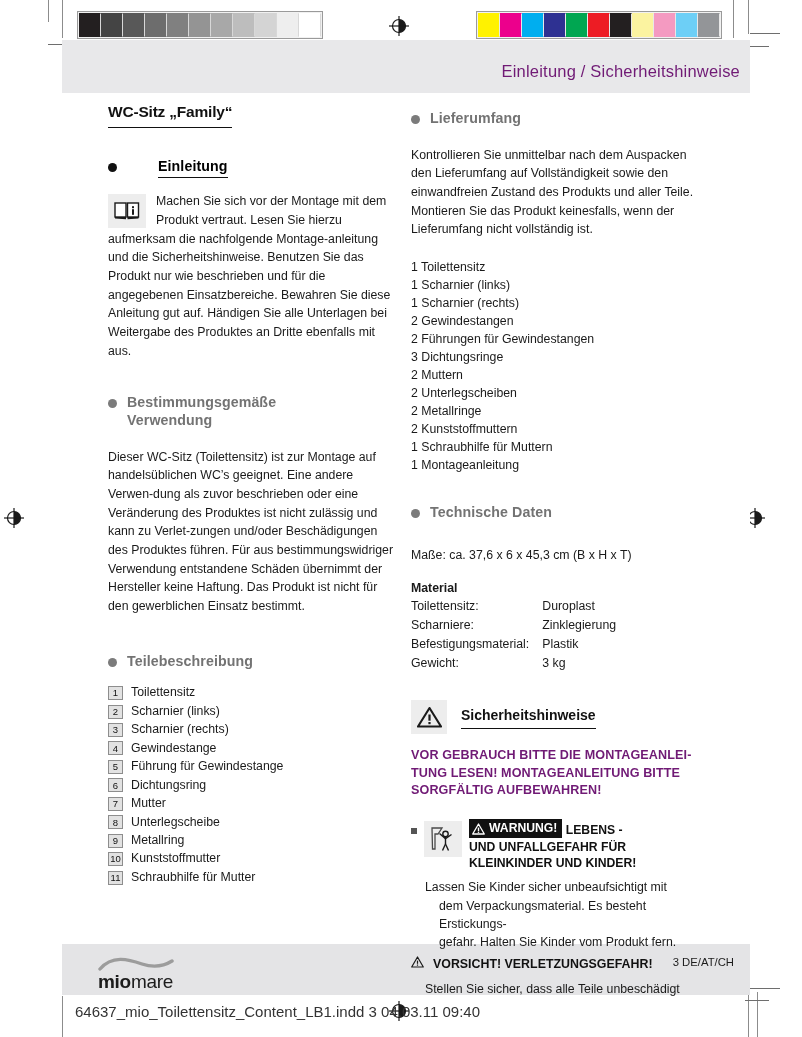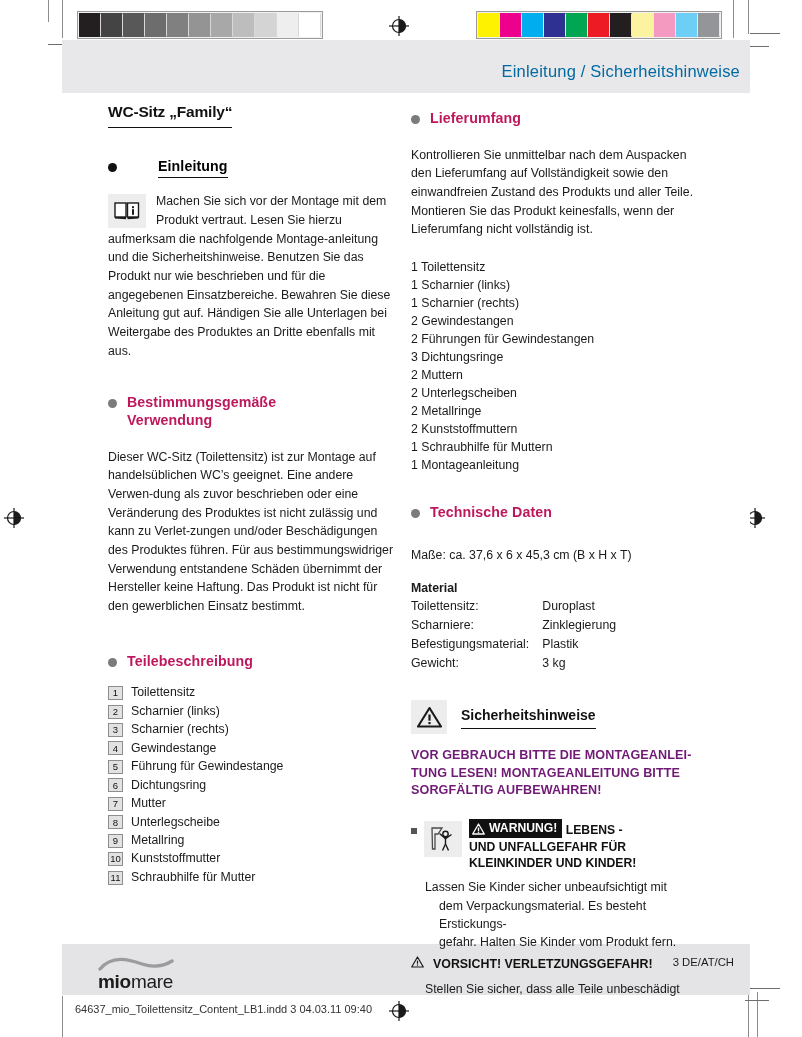--- a/index.html
+++ b/index.html
@@ -60,21 +60,21 @@
   .page-white {
     position: absolute;
     left: 62px; top: 93px; width: 688px; height: 851px;
     background: #ffffff;
   }
 
   .header-title {
     position: absolute;
     right: 62px; top: 62px;
     font-size: 16.5px;
-    color: #0369a1;
+    color: #701a75;
     letter-spacing: 0.2px;
     white-space: nowrap;
   }
 
   
   .col {
     position: absolute;
     width: 290px;
     font-size: 12.3px;
     line-height: 1.52;
@@ -94,21 +94,21 @@
     margin: 0 0 30px 0;
   }
 
   .h2 {
     display: flex;
     align-items: flex-start;
     gap: 10px;
     margin: 0 0 14px 0;
     font-size: 14.2px;
     font-weight: bold;
-    color: #be185d;
+    color: #737373;
     letter-spacing: 0.1px;
     line-height: 1.24;
   }
   .h2 .dot {
     width: 9px; height: 9px;
     border-radius: 50%;
     background: #7b7b7b;
     flex: 0 0 auto;
     margin-top: 5px;
   }
@@ -209,21 +209,21 @@
     font-size: 19px; letter-spacing: -0.3px; color: #1c1c1c; line-height: 1;
   }
   .logo .word b { font-weight: bold; }
   .logo .word span.light { font-weight: normal; }
   .page-num {
     position: absolute; right: 68px; top: 956px;
     font-size: 11.3px; color: #1c1c1c; white-space: nowrap;
   }
   .filestamp {
     position: absolute; left: 75px; top: 1003px;
-    font-size: 11px; color: #333; white-space: nowrap;
+    font-size: 15px; color: #333; white-space: nowrap;
   }
 </style>
 </head>
 <body>
 
 <div class="crop-v" style="left:62px;  top:0px;  height:38px;"></div>
 <div class="crop-v" style="left:48px;  top:0px;  height:22px;"></div>
 <div class="crop-h" style="left:48px;  top:44px; width:16px;"></div>
 <div class="crop-v" style="left:733px; top:0px;  height:38px;"></div>
 <div class="crop-v" style="left:748px; top:0px;  height:34px;"></div>

